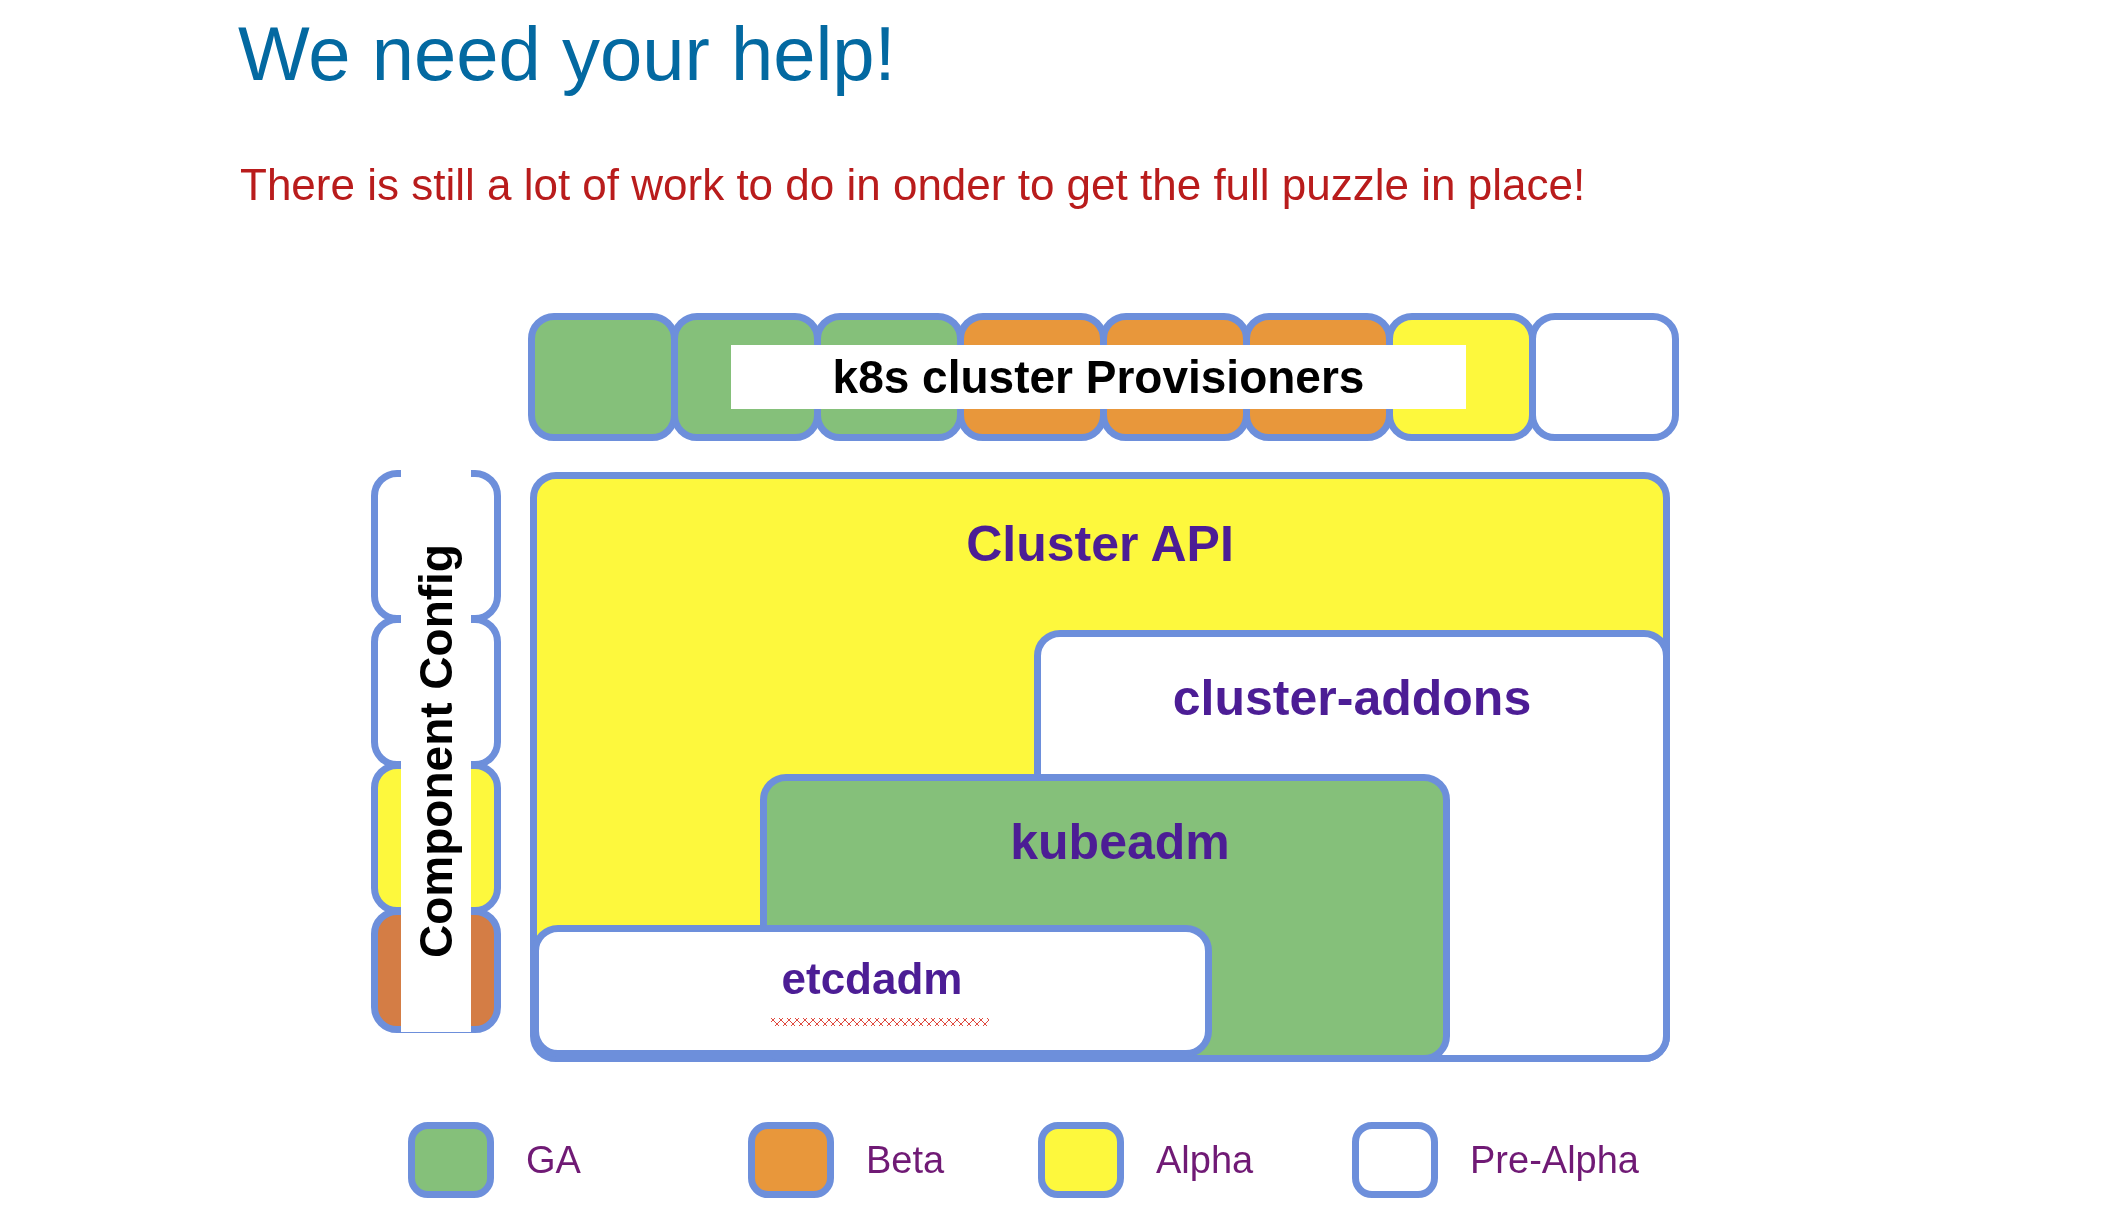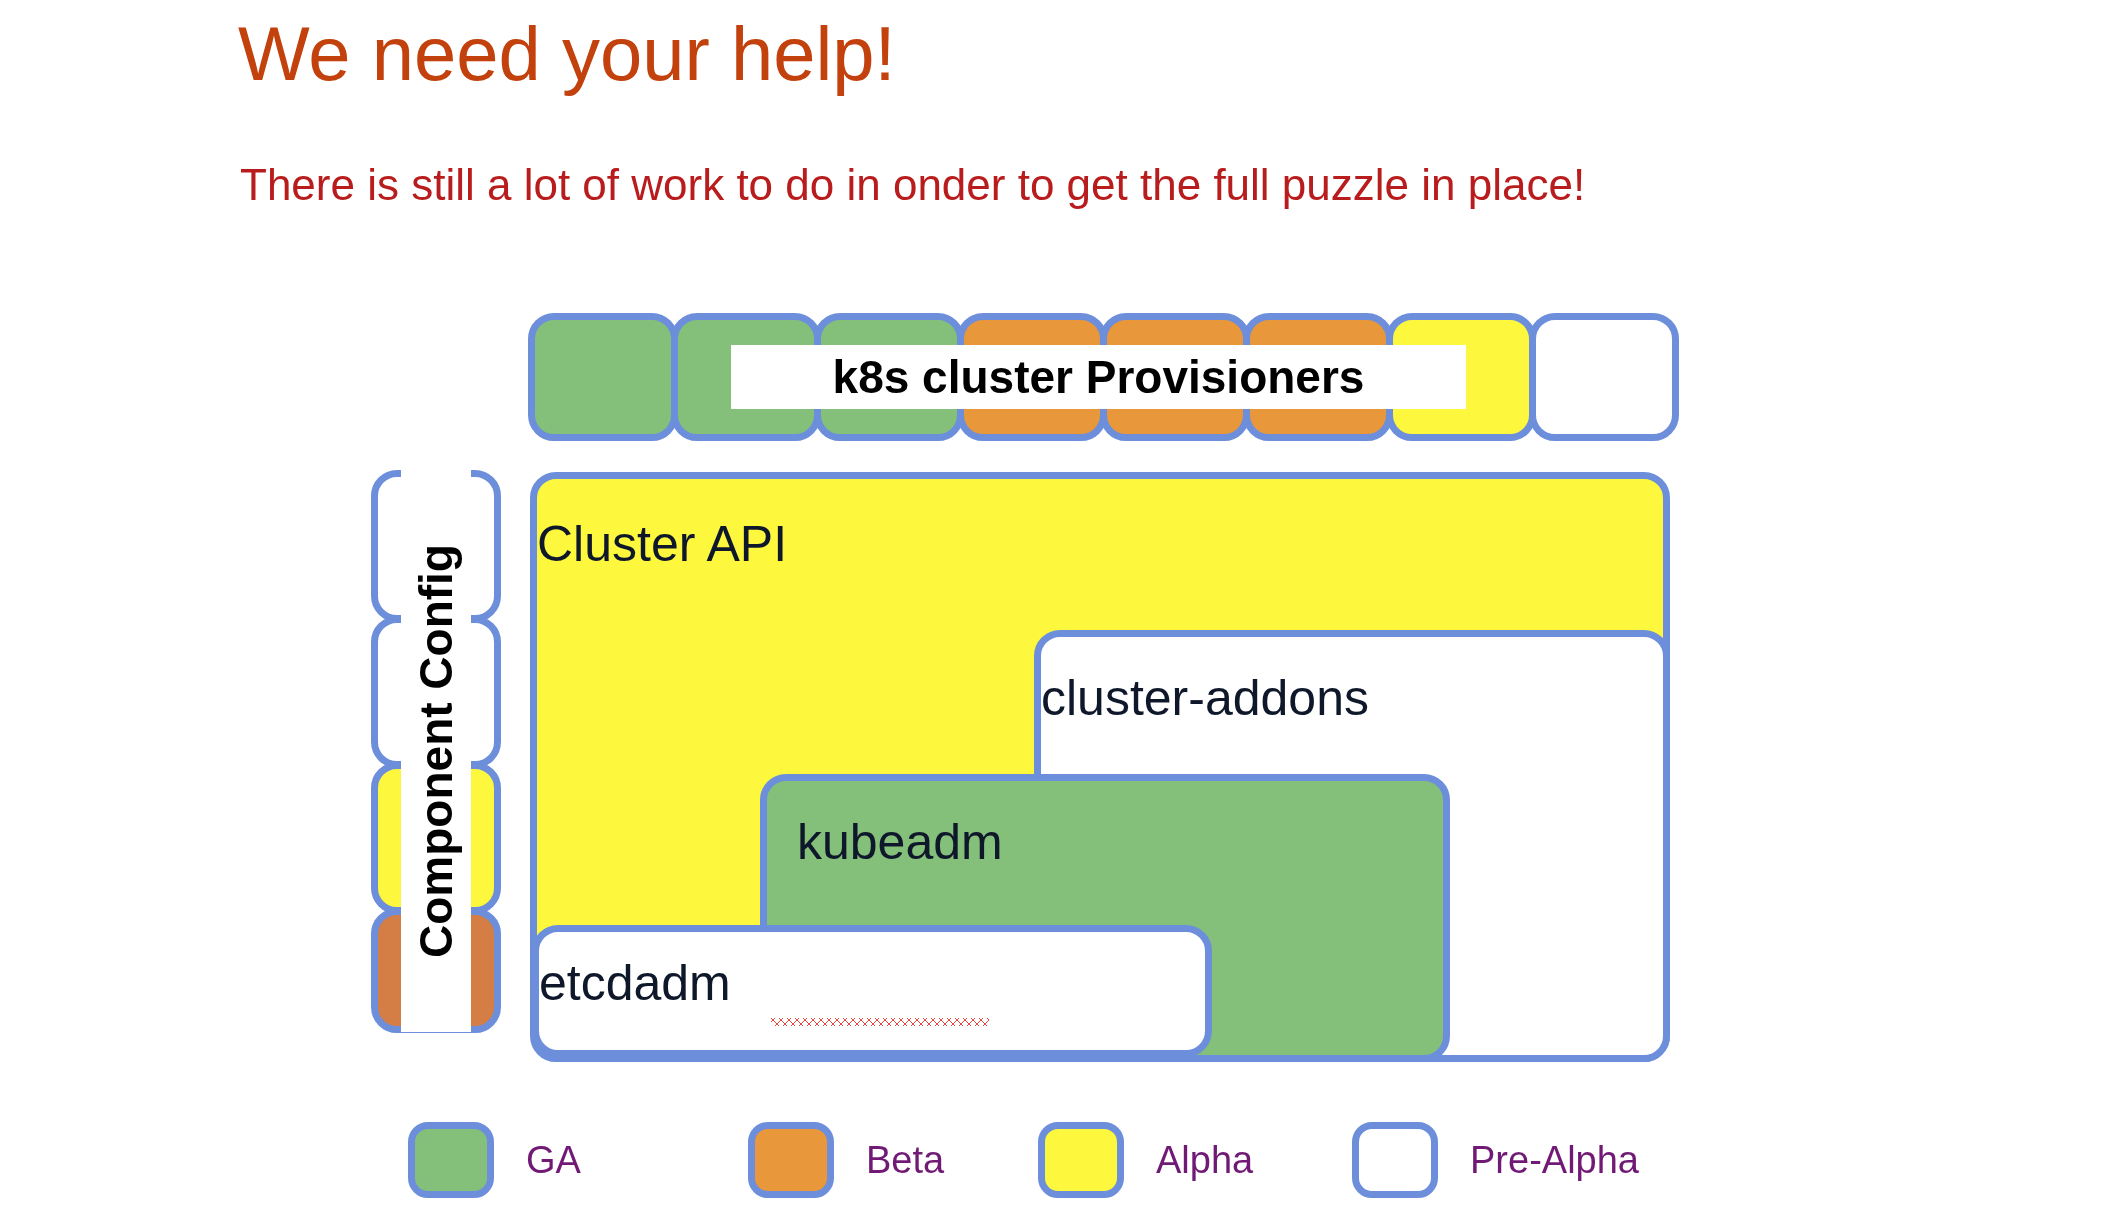--- a/index.html
+++ b/index.html
@@ -19,21 +19,21 @@
     overflow: hidden;
   }
 
   
   #slide-title {
     position: absolute;
     left: 238px;
     top: 10px;
     font-size: 76px;
     font-weight: 400;
-    color: #c2410c;
+    color: #0369a1;
     letter-spacing: 0px;
     white-space: nowrap;
   }
   #slide-subtitle {
     position: absolute;
     left: 240px;
     top: 160px;
     font-size: 44px;
     font-weight: 400;
     color: #b91c1c;
@@ -51,23 +51,23 @@
   .node.ga      { background: #85c07a; }
   .node.beta    { background: #e8973b; }
   .node.beta-d  { background: #d47d45; }
   .node.alpha   { background: #fdf83d; }
   .node.prealpha{ background: #ffffff; }
 
   .node-label {
     position: absolute;
     left: 0;
     right: 0;
-    text-align: left;
-    font-weight: normal;
-    color: #0f172a;
+    text-align: center;
+    font-weight: bold;
+    color: #4c1d95;
     white-space: nowrap;
   }
 
   
   .band {
     position: absolute;
     background: #ffffff;
     display: flex;
     align-items: center;
     justify-content: center;
@@ -185,21 +185,21 @@
 
     <div class="node prealpha" style="left:1034px; top:630px; width:636px; height:432px; z-index:2;">
       <div class="node-label" style="top:32px; font-size:50px;">cluster-addons</div>
     </div>
 
     <div class="node ga" style="left:760px; top:774px; width:690px; height:288px; z-index:3;">
       <div class="node-label" style="top:32px; font-size:50px;padding-left:30px;">kubeadm</div>
     </div>
 
     <div class="node prealpha" style="left:532px; top:925px; width:680px; height:132px; z-index:4;">
-      <div class="node-label" style="top:22px; font-size:50px;">etcdadm</div>
+      <div class="node-label" style="top:22px; font-size:44px;">etcdadm</div>
       <div class="squiggle" style="left:232px; top:86px; width:218px;"></div>
     </div>
 
   </div>
 
   <div id="legend">
 
     <div class="legend-item" style="left:408px;">
       <span class="legend-swatch ga"></span>
       <span class="legend-text">GA</span>

